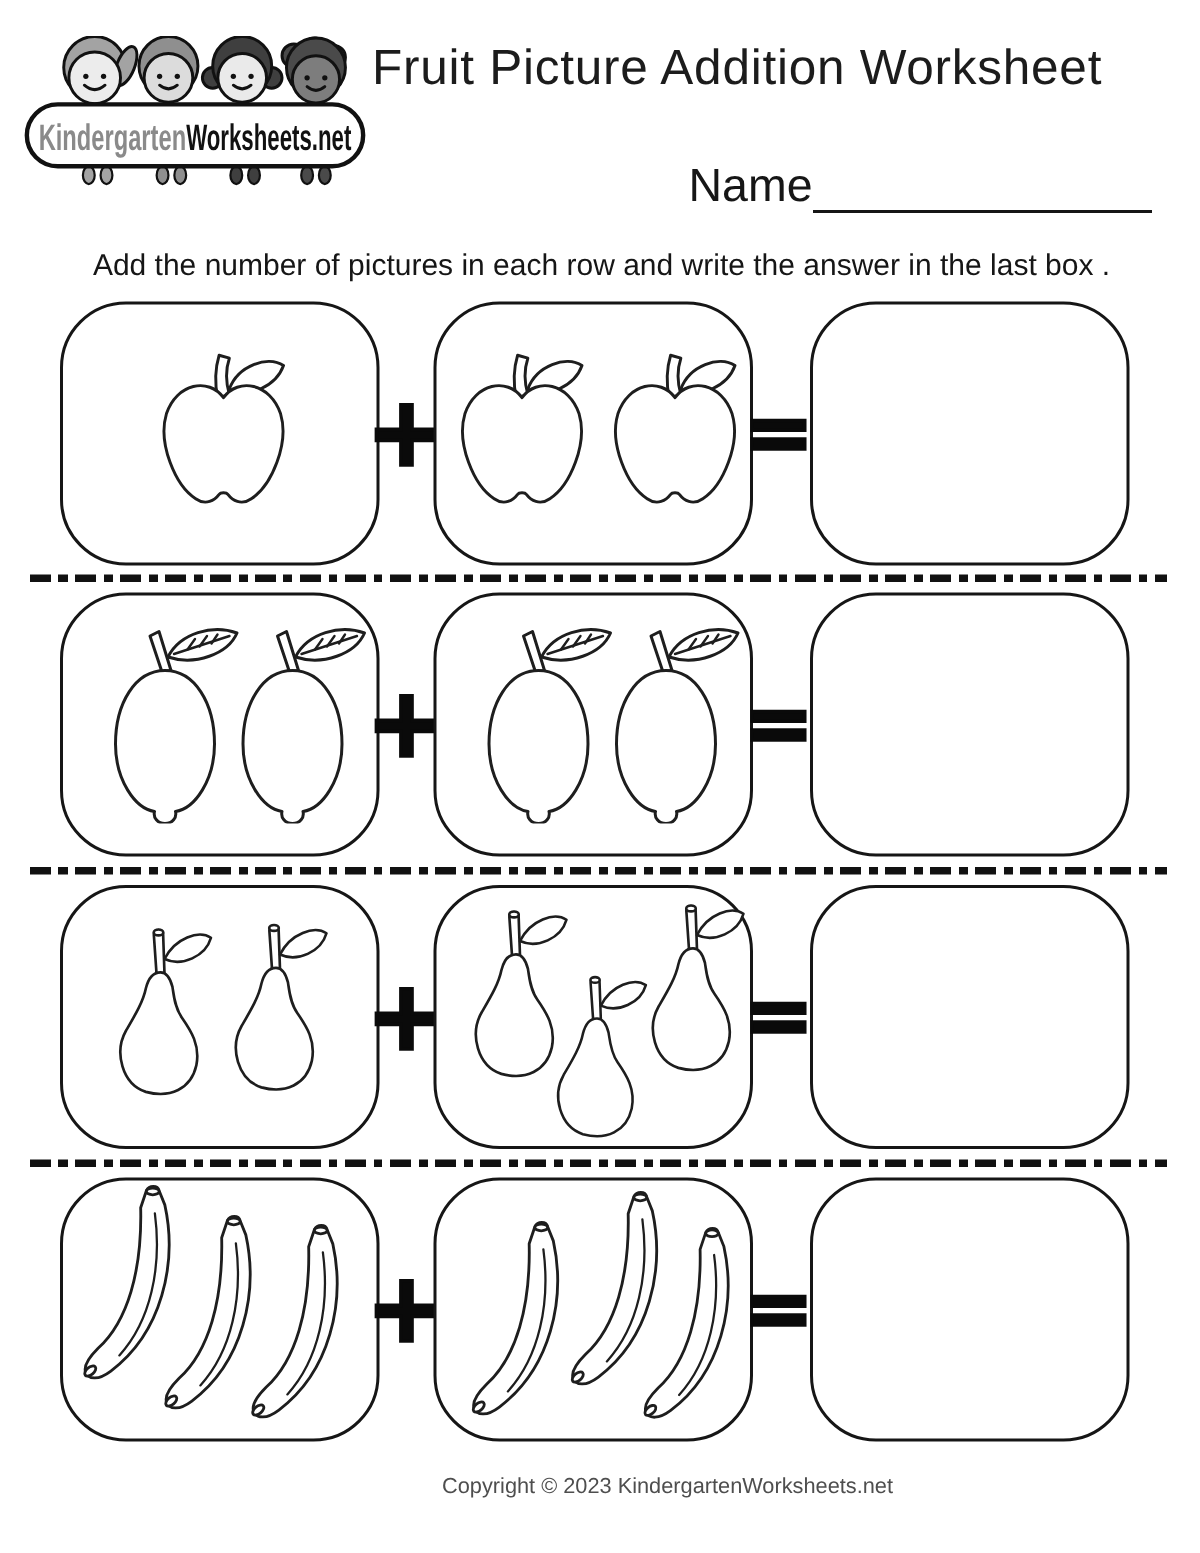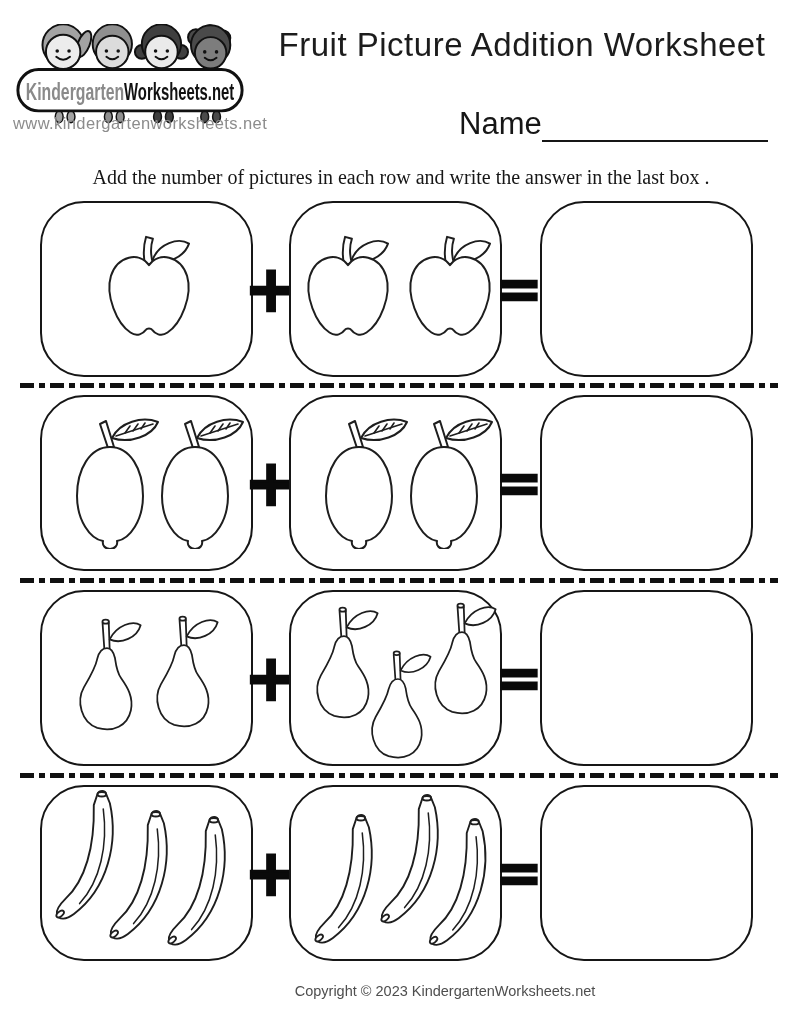--- a/index.html
+++ b/index.html
@@ -2,28 +2,28 @@
 <html><head>
 <meta charset="utf-8">
 <style>
   html,body{margin:0;padding:0;background:#ffffff;}
   .page{position:relative;width:800px;height:1035px;background:#fff;
         font-family:"Liberation Sans",sans-serif;color:#141414;overflow:hidden;}
 
   
   .logo-svg{position:absolute;left:12px;top:24px;}
   .website{position:absolute;left:13px;top:114px;font-size:16.5px;color:#8c8c8c;letter-spacing:.4px;}
-  .title{position:absolute;left:248px;top:26px;width:548px;text-align:center;
+  .title{position:absolute;left:248px;top:26px;width:548px;text-align:left;
          font-size:33px;font-weight:400;color:#1c1c1c;letter-spacing:.5px;}
   .name-row{position:absolute;left:443px;top:104px;display:flex;align-items:flex-end;
             font-size:31px;color:#161616;margin-left:16px;}
   .name-line{display:inline-block;width:226px;height:36px;border-bottom:2.5px solid #161616;}
 
   .instruction{position:absolute;left:18px;top:166px;width:766px;text-align:center;
-               font-size:20px;color:#161616;font-family:Liberation Serif, serif;}
+               font-size:20px;color:#161616;}
 
   
   .box{position:absolute;width:213px;height:176px;box-sizing:border-box;
        border:2px solid #161616;border-radius:44px;background:#fff;}
   .box svg{position:absolute;left:1px;top:1px;overflow:visible;}
 
   .op{position:absolute;width:64px;height:80px;line-height:80px;text-align:center;
       font-family:"DejaVu Sans",sans-serif;font-weight:bold;color:#0a0a0a;
       -webkit-text-stroke:2.4px #0a0a0a;}
   .plus{font-size:64px;}
@@ -117,21 +117,20 @@
       <ellipse cx="160" cy="94" rx="4" ry="6" fill="#3f3f3f" stroke="#111" stroke-width="1.5"></ellipse>
       <ellipse cx="196" cy="94" rx="4" ry="6" fill="#4a4a4a" stroke="#111" stroke-width="1.5"></ellipse>
       <ellipse cx="208" cy="94" rx="4" ry="6" fill="#4a4a4a" stroke="#111" stroke-width="1.5"></ellipse>
     </g>
     <rect x="6" y="46" width="228" height="42" rx="21" fill="#fff" stroke="#111" stroke-width="3"></rect>
     <text x="14" y="77" font-family="Liberation Sans, sans-serif" font-size="25" font-weight="bold">
       <tspan fill="#8a8a8a" textLength="100" lengthAdjust="spacingAndGlyphs">Kindergarten</tspan><tspan fill="#111" textLength="112" lengthAdjust="spacingAndGlyphs">Worksheets.net</tspan>
     </text>
   </svg>
 
-  <div class="website">www.kindergartenworksheets.net</div>
 
   <h1 class="title" style="margin:0;">Fruit Picture Addition Worksheet</h1>
 
   <div class="name-row">
     <span>Name</span>
       <span class="name-line"></span>
   </div>
 
   <div class="instruction">Add the number of pictures in each row and write the answer in the last box .</div>
 

